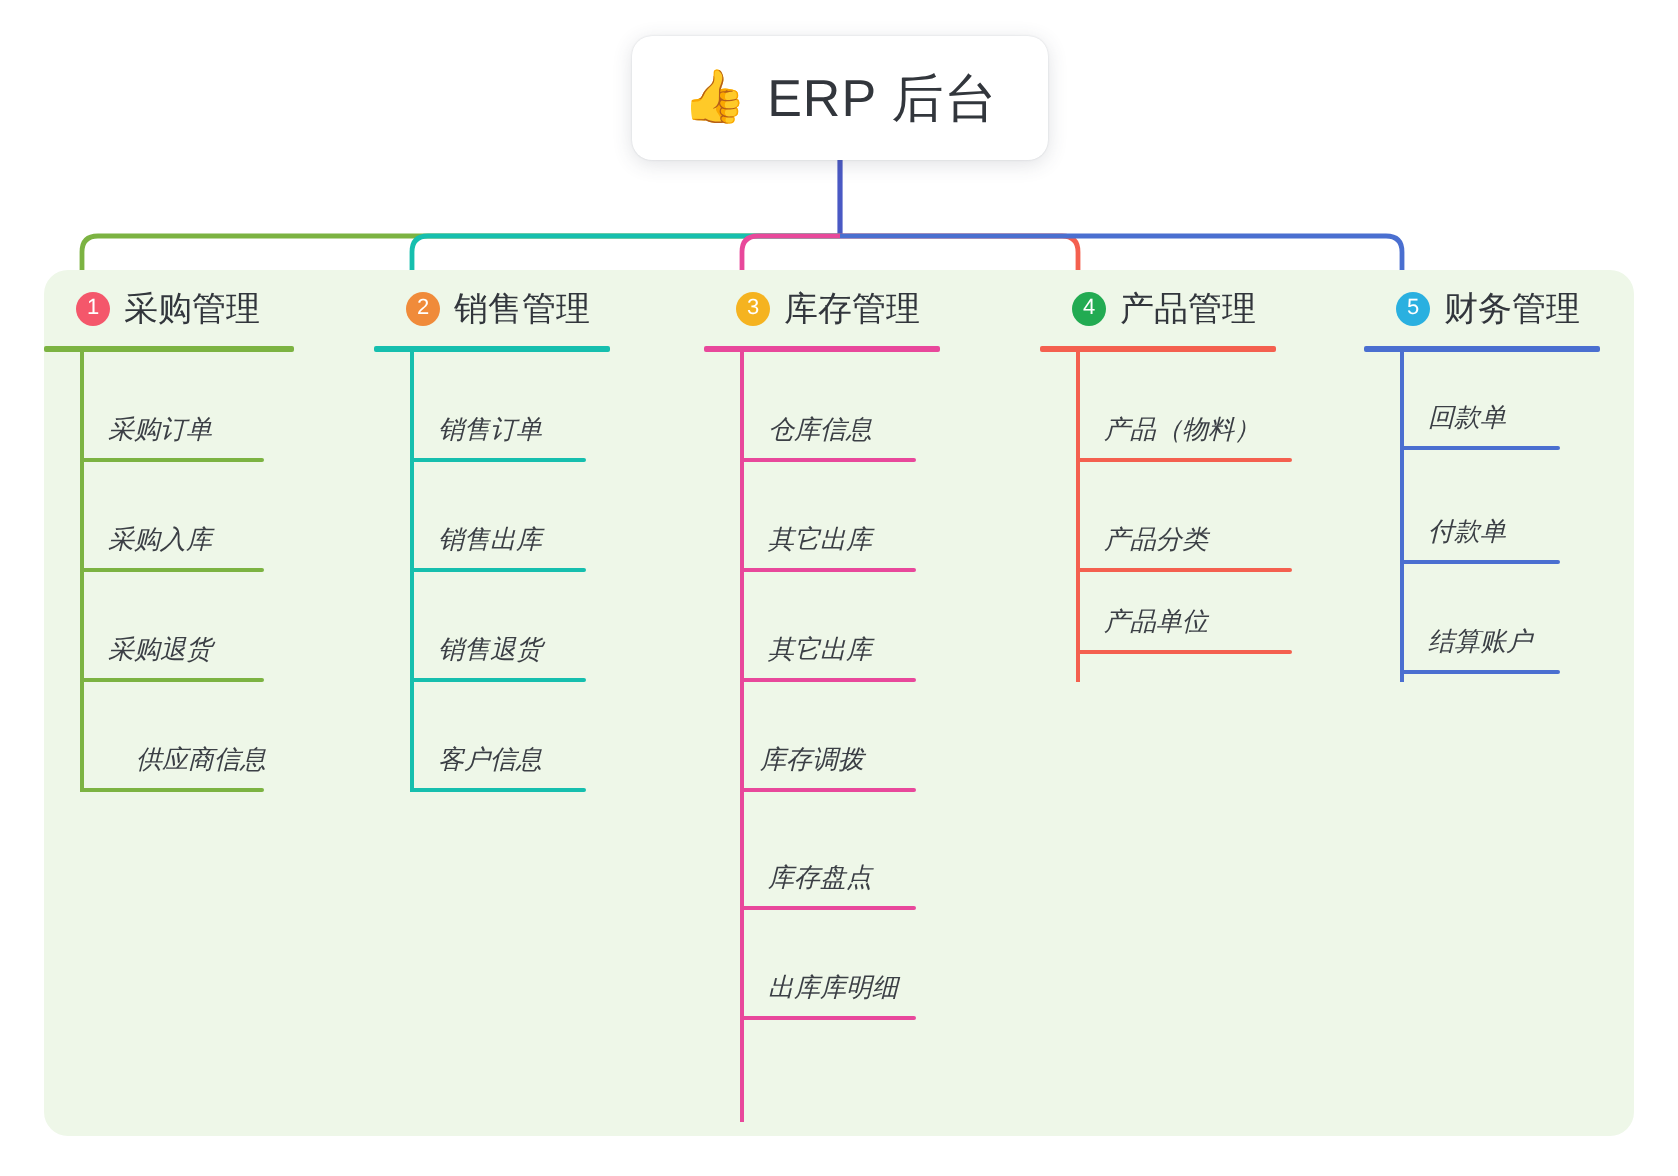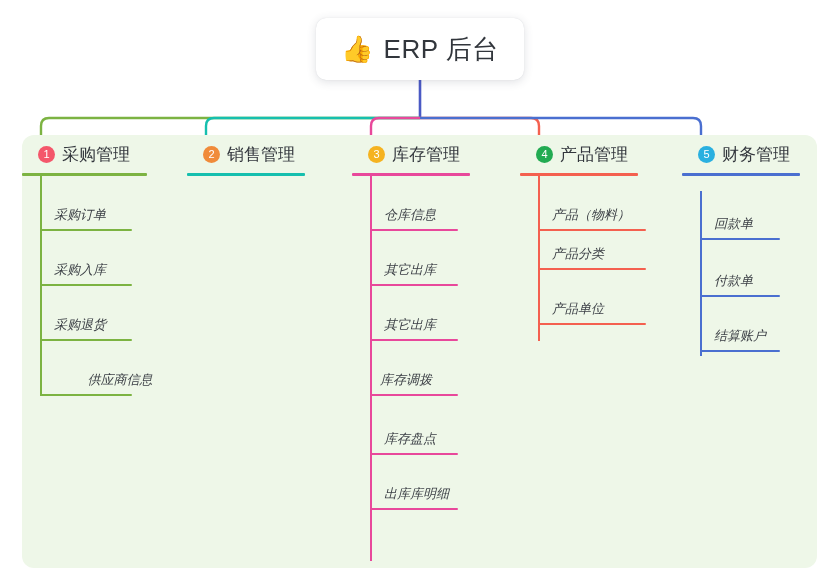--- a/index.html
+++ b/index.html
@@ -179,32 +179,59 @@
             </div>
           </div>
           <div class="item" style="height: 55px;">
             <div class="item-inner">
               <span class="item-label" style="padding-left: 14px;">采购退货</span>
               <div class="item-underline" style="background: rgb(124, 179, 66); width: 92px;"></div>
             </div>
           </div>
           <div class="item" style="height: 55px;">
             <div class="item-inner">
-              <span class="item-label" style="padding-left: 28px; text-align: center;">供应商信息</span>
+              <span class="item-label" style="padding-left: 28px;">供应商信息</span>
               <div class="item-underline" style="background: rgb(124, 179, 66); width: 92px;"></div>
             </div>
           </div>
         </div>
       </div>
       <div class="column" style="left: 165px; width: 150px;">
         <div class="col-header">
           <span class="badge" style="background: rgb(240, 139, 58);">2</span>
           <span class="col-title">销售管理</span>
         </div>
         <div class="col-underline" style="background: rgb(22, 191, 174); width: 118px; margin-left: 0px;"></div>
+        <div class="col-body" style="height: 220px;">
+          <div class="spine" style="background: rgb(22, 191, 174); height: 220px;"></div>
+          <div class="item" style="height: 55px;">
+            <div class="item-inner">
+              <span class="item-label" style="padding-left: 14px;">销售订单</span>
+              <div class="item-underline" style="background: rgb(22, 191, 174); width: 88px;"></div>
+            </div>
+          </div>
+          <div class="item" style="height: 55px;">
+            <div class="item-inner">
+              <span class="item-label" style="padding-left: 14px;">销售出库</span>
+              <div class="item-underline" style="background: rgb(22, 191, 174); width: 88px;"></div>
+            </div>
+          </div>
+          <div class="item" style="height: 55px;">
+            <div class="item-inner">
+              <span class="item-label" style="padding-left: 14px;">销售退货</span>
+              <div class="item-underline" style="background: rgb(22, 191, 174); width: 88px;"></div>
+            </div>
+          </div>
+          <div class="item" style="height: 55px;">
+            <div class="item-inner">
+              <span class="item-label" style="padding-left: 14px;">客户信息</span>
+              <div class="item-underline" style="background: rgb(22, 191, 174); width: 88px;"></div>
+            </div>
+          </div>
+        </div>
       </div>
       <div class="column" style="left: 330px; width: 150px;">
         <div class="col-header">
           <span class="badge" style="background: rgb(245, 179, 32);">3</span>
           <span class="col-title">库存管理</span>
         </div>
         <div class="col-underline" style="background: rgb(232, 72, 155); width: 118px; margin-left: 0px;"></div>
         <div class="col-body" style="height: 385px;">
           <div class="spine" style="background: rgb(232, 72, 155); height: 385px;"></div>
           <div class="item" style="height: 55px;">
@@ -252,43 +279,43 @@
         </div>
         <div class="col-underline" style="background: rgb(244, 96, 79); width: 118px; margin-left: 0px;"></div>
         <div class="col-body" style="height: 165px;">
           <div class="spine" style="background: rgb(244, 96, 79); height: 165px;"></div>
           <div class="item" style="height: 55px;">
             <div class="item-inner">
               <span class="item-label" style="padding-left: 14px;">产品（物料）</span>
               <div class="item-underline" style="background: rgb(244, 96, 79); width: 108px;"></div>
             </div>
           </div>
-          <div class="item" style="height: 39px;">
+          <div class="item" style="height: 55px;">
             <div class="item-inner">
               <span class="item-label" style="padding-left: 14px;">产品分类</span>
               <div class="item-underline" style="background: rgb(244, 96, 79); width: 108px;"></div>
             </div>
           </div>
-          <div class="item" style="height: 55px;">
+          <div class="item" style="height: 41px;">
             <div class="item-inner">
               <span class="item-label" style="padding-left: 14px;">产品单位</span>
               <div class="item-underline" style="background: rgb(244, 96, 79); width: 108px;"></div>
             </div>
           </div>
         </div>
       </div>
       <div class="column" style="left: 660px; width: 145px;">
         <div class="col-header">
           <span class="badge" style="background: rgb(42, 176, 224);">5</span>
           <span class="col-title">财务管理</span>
         </div>
         <div class="col-underline" style="background: rgb(74, 111, 208); width: 118px; margin-left: 0px;"></div>
         <div class="col-body" style="height: 165px;">
           <div class="spine" style="background: rgb(74, 111, 208); height: 165px;"></div>
-          <div class="item" style="height: 49px; margin-top: 15px;">
+          <div class="item" style="height: 49px;">
             <div class="item-inner">
               <span class="item-label" style="padding-left: 14px;">回款单</span>
               <div class="item-underline" style="background: rgb(74, 111, 208); width: 80px;"></div>
             </div>
           </div>
           <div class="item" style="height: 57px;">
             <div class="item-inner">
               <span class="item-label" style="padding-left: 14px;">付款单</span>
               <div class="item-underline" style="background: rgb(74, 111, 208); width: 80px;"></div>
             </div>

